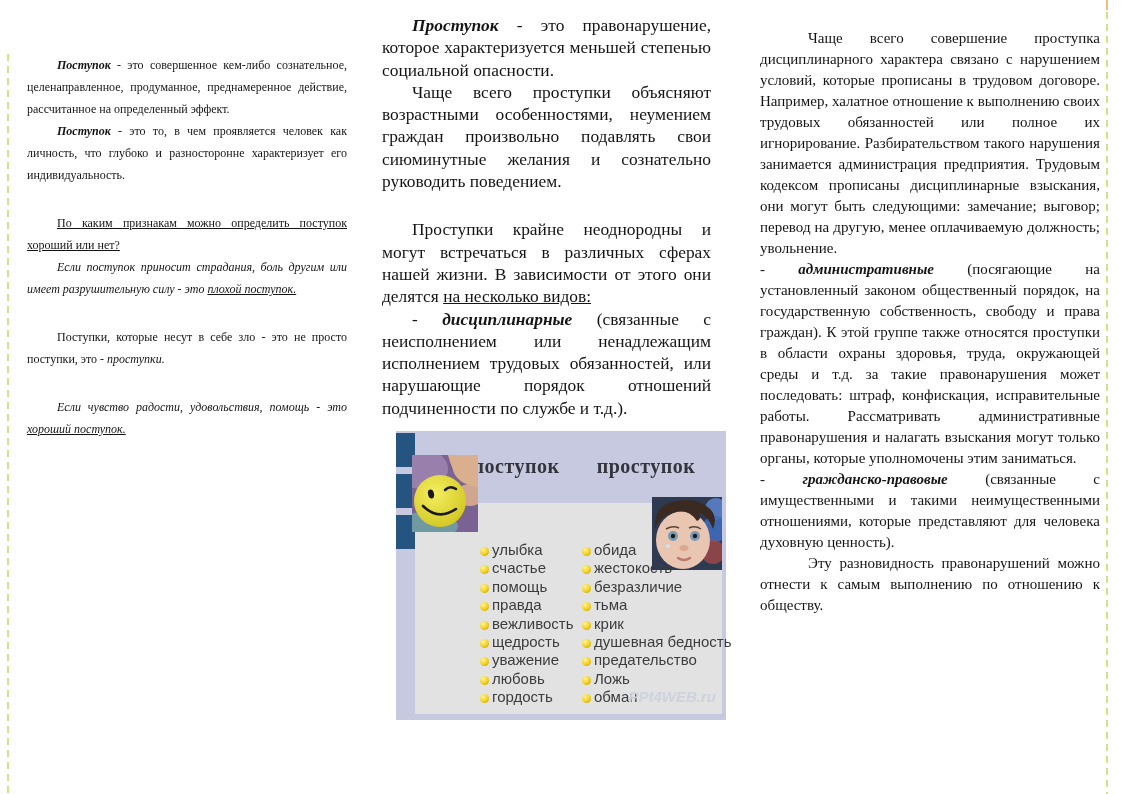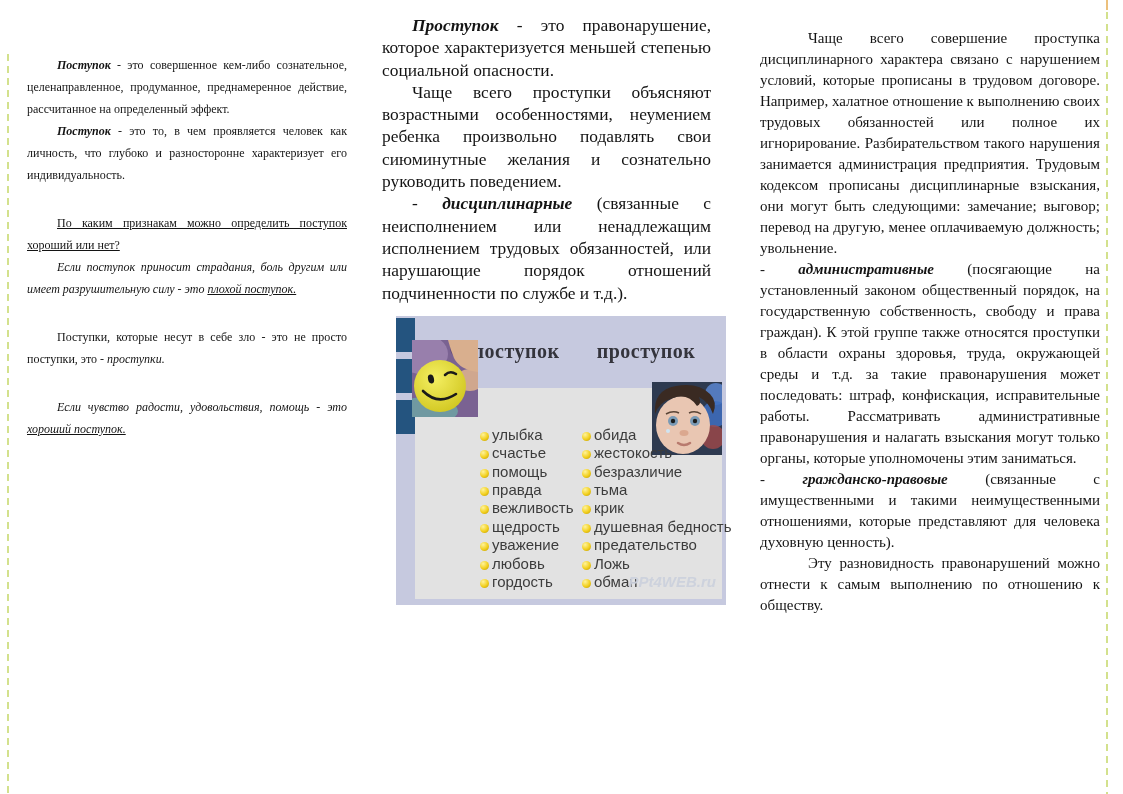--- a/index.html
+++ b/index.html
@@ -90,21 +90,22 @@
         <p class="para indent space"><span class="run-u">По каким признакам можно определить поступок хороший или нет?</span></p>
         <p class="para indent"><span class="run-i">Если поступок приносит страдания, боль другим или имеет разрушительную силу - это </span><span class="run-iu">плохой поступок.</span></p>
         <p class="para indent space"><span class="run-r">Поступки, которые несут в себе зло - это не просто поступки, это - </span><span class="run-i">проступки.</span></p>
         <p class="para indent space"><span class="run-i">Если чувство радости, удовольствия, помощь - это </span><span class="run-iu">хороший поступок.</span></p>
       </div>
   </div>
 
   <div class="col col-mid">
     <div>
         <p class="para indent"><span class="run-bi">Проступок</span><span class="run-r"> - это правонарушение, которое характеризуется меньшей степенью социальной опасности.</span></p>
-        <p class="para indent"><span class="run-r">Чаще всего проступки объясняют возрастными особенностями, неумением ребенка произвольно подавлять свои сиюминутные желания и сознательно руководить поведением.</span></p>
+        <p class="para indent"><span class="run-r">Чаще всего проступки объясняют возрастными особенностями, неумением граждан произвольно подавлять свои сиюминутные желания и сознательно руководить поведением.</span></p>
+        <p class="para indent space"><span class="run-r">Проступки крайне неоднородны и могут встречаться в различных сферах нашей жизни. В зависимости от этого они делятся </span><span class="run-u">на несколько видов:</span></p>
         <p class="para indent"><span class="run-r">- </span><span class="run-bi">дисциплинарные</span><span class="run-r"> (связанные с неисполнением или ненадлежащим исполнением трудовых обязанностей, или нарушающие порядок отношений подчиненности по службе и т.д.).</span></p>
       </div>
 
     <div class="slide">
       <div class="slide-bars"></div>
       <div class="slide-title t-left">поступок</div>
       <div class="slide-title t-right">проступок</div>
       <div class="slide-panel"></div>
 
       <div class="photo photo-smiley">

